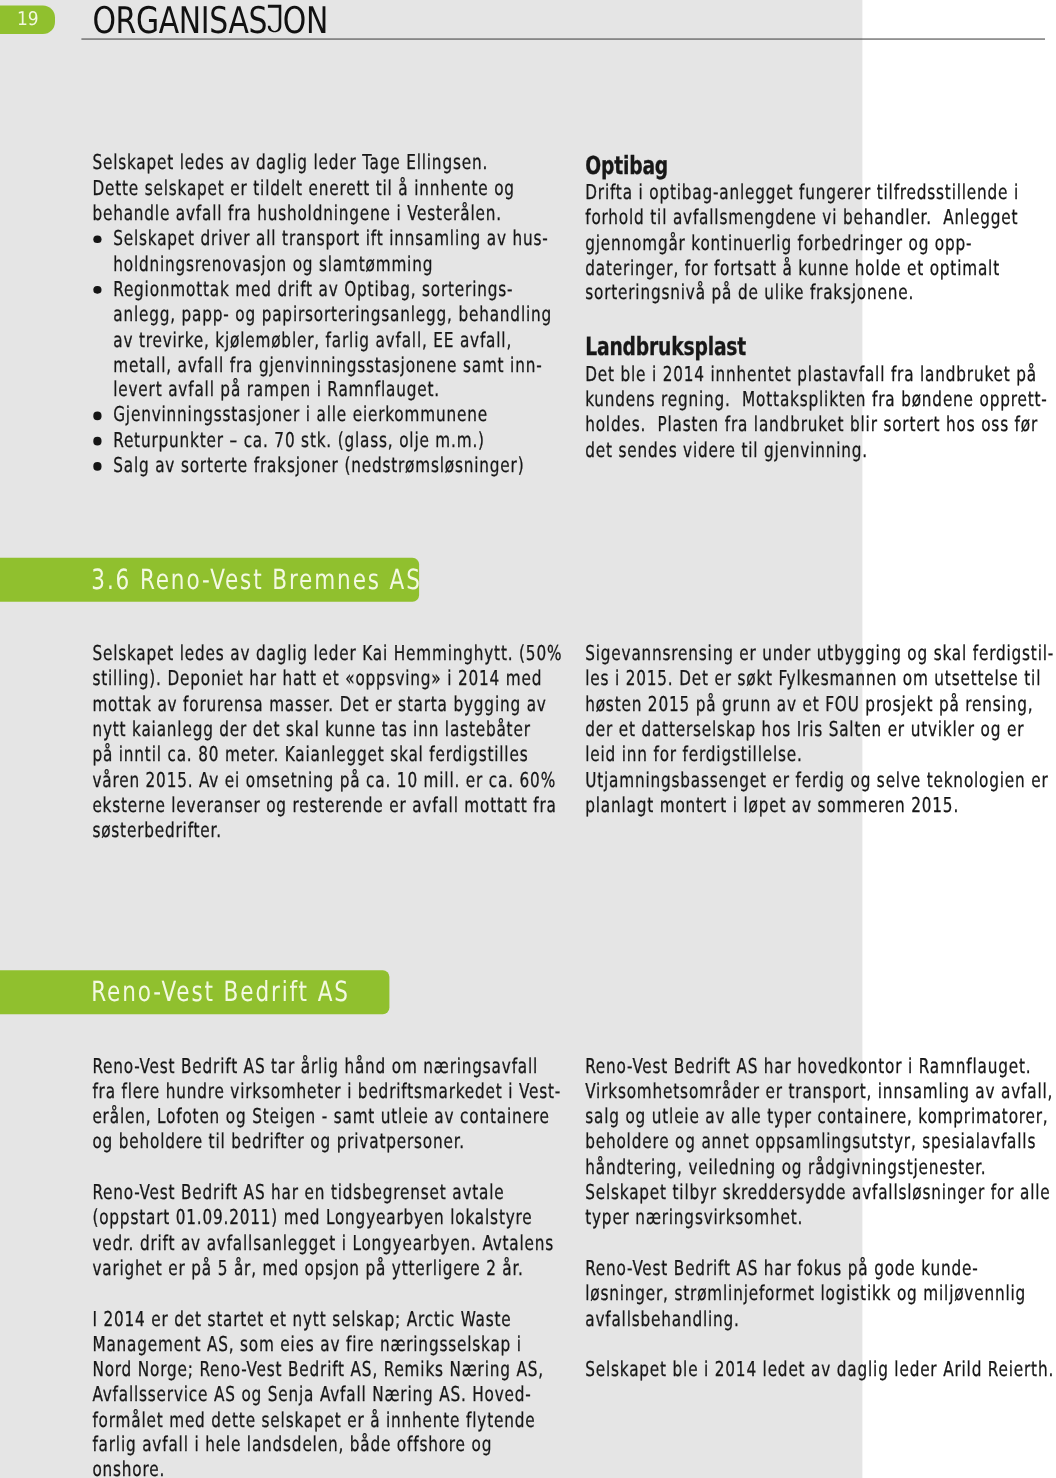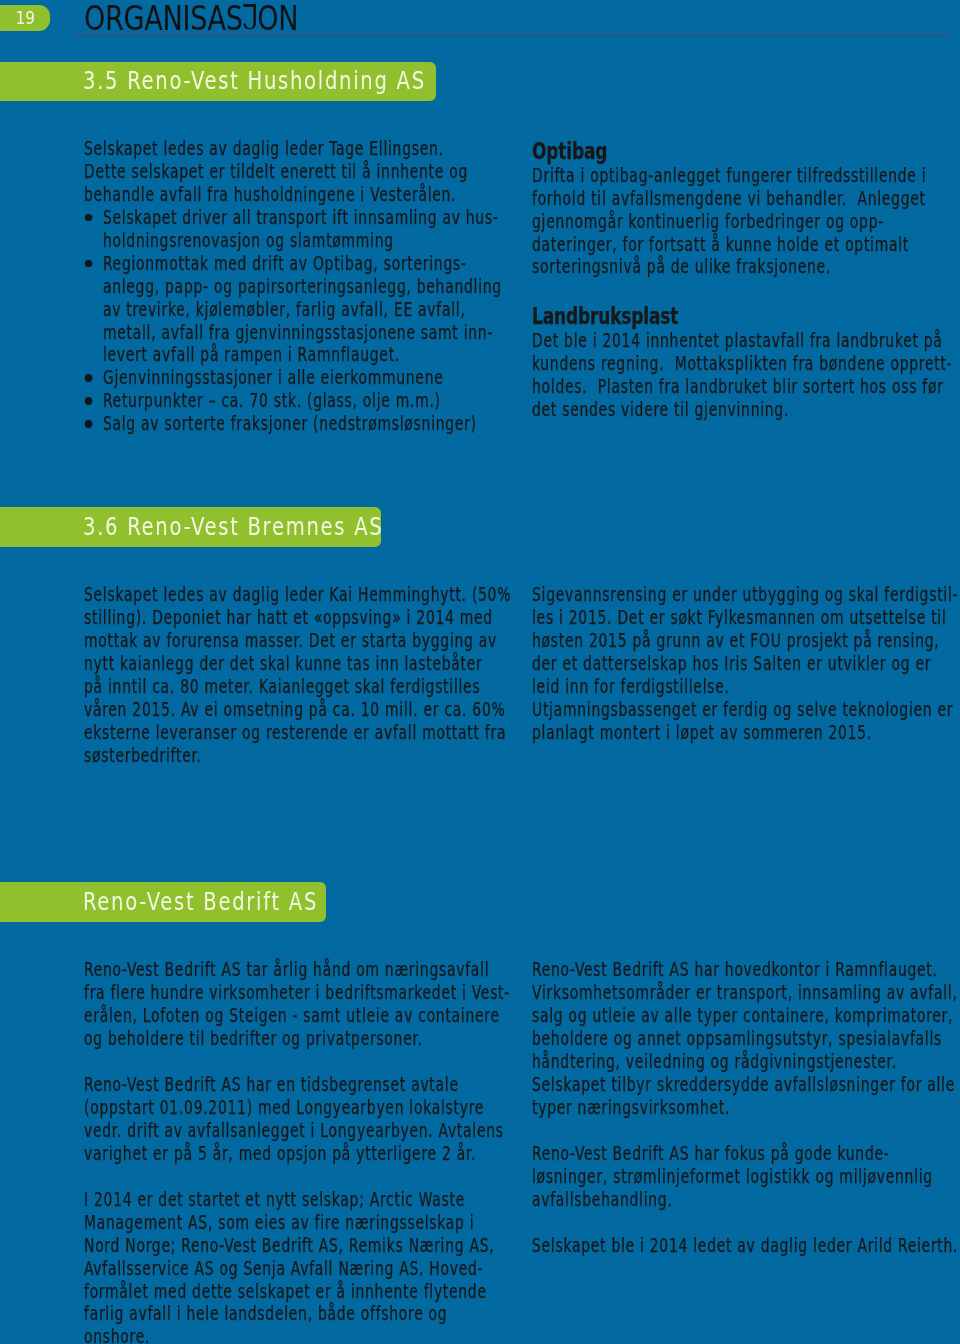--- a/index.html
+++ b/index.html
@@ -1,18 +1,18 @@
 <!DOCTYPE html>
 <html><head>
 <meta charset="utf-8">
 <title>Organisasjon</title>
 <style>
   html,body{margin:0;padding:0;background:#ffffff;}
   body{width:960px;height:1344px;font-family:"DejaVu Sans",sans-serif;overflow:hidden;}
-  .page{position:relative;width:960px;height:1344px;background:#0369a1;}
+  .page{position:relative;width:784px;height:1344px;background:#e5e5e5;}
 
   
   .pagenum{position:absolute;left:0px;top:5px;width:50px;height:25.5px;
            background:#90c02e;border-radius:0 11px 11px 0;}
   .pagenum span{position:absolute;left:15.5px;top:4.8px;
                 color:#f2f8e0;font-size:17.2px;line-height:17.2px;letter-spacing:0px;
                 font-family:"DejaVu Sans Condensed","DejaVu Sans",sans-serif;}
   .runhead{position:absolute;left:83.7px;top:1.6px;font-size:33.5px;line-height:34px;
            color:#111;font-family:"DejaVu Sans Condensed","DejaVu Sans",sans-serif;
            font-weight:400;letter-spacing:-0.35px;transform:scaleX(0.9);transform-origin:left top;
@@ -44,42 +44,39 @@
   .bdot{position:absolute;left:1.1px;top:7.1px;width:9px;height:7.4px;
         border-radius:50%;background:#151515;}
 
   
   #band-s35{top:62px;height:39px;width:436px;}
   #s35-left{left:84px;top:138px;}
   #s35-right{left:531.6px;top:139.2px;}
   #band-s36{top:507px;height:40px;width:381px;text-align:right;}
   #s36-left{left:84px;top:584px;}
   #s36-right{left:531.6px;top:584px;}
-  #band-sbed{top:882px;height:40px;width:326px;}
+  #band-sbed{top:882px;height:40px;width:326px;padding-left:28px;}
   #sbed-left{left:84px;top:959.4px;}
   #sbed-right{left:531.6px;top:959.4px;}
 </style>
 </head>
 <body>
 
 <div class="page">
 
   <div class="pagenum">
     <span>19</span>
   </div>
   <div class="runhead">
     <span class="rh-a">ORGANISAS</span><span class="rh-j"><svg viewBox="2 8 122 256" width="14.1" height="25.3" preserveAspectRatio="none" aria-hidden="true">
           <path d="M3 8 H124 V198 C124 241 98 265 63 265 C30 265 3 245 2 205 H25 C27 233 42 252 63 252 C84 252 99 236 99 198 V39 H3 Z" fill="#111"></path>
         </svg></span><span class="rh-b">ON</span>
   </div>
   <div class="rule"></div>
 
-  <div class="band" id="band-s35">
-    <span>3.5 Reno-Vest Husholdning AS</span>
-  </div>
 
   <div class="col" id="s35-left"><span class="ln">Selskapet ledes av daglig leder Tage Ellingsen.</span><span class="ln">Dette selskapet er tildelt enerett til å innhente og</span><span class="ln">behandle avfall fra husholdningene i Vesterålen.</span><span class="bul"><span class="ln">Selskapet driver all transport ift innsamling av hus-<i class="bdot"></i></span><span class="ln">holdningsrenovasjon og slamtømming</span></span><span class="bul"><span class="ln">Regionmottak med drift av Optibag, sorterings-<i class="bdot"></i></span><span class="ln">anlegg, papp- og papirsorteringsanlegg, behandling</span><span class="ln">av trevirke, kjølemøbler, farlig avfall, EE avfall,</span><span class="ln">metall, avfall fra gjenvinningsstasjonene samt inn-</span><span class="ln">levert avfall på rampen i Ramnflauget.</span></span><span class="bul"><span class="ln">Gjenvinningsstasjoner i alle eierkommunene<i class="bdot"></i></span></span><span class="bul"><span class="ln">Returpunkter – ca. 70 stk. (glass, olje m.m.)<i class="bdot"></i></span></span><span class="bul"><span class="ln">Salg av sorterte fraksjoner (nedstrømsløsninger)<i class="bdot"></i></span></span></div>
   <div class="col" id="s35-right"><span class="bhead">Optibag</span><span class="ln">Drifta i optibag-anlegget fungerer tilfredsstillende i</span><span class="ln">forhold til avfallsmengdene vi behandler.  Anlegget</span><span class="ln">gjennomgår kontinuerlig forbedringer og opp-</span><span class="ln">dateringer, for fortsatt å kunne holde et optimalt</span><span class="ln">sorteringsnivå på de ulike fraksjonene.</span><span class="gap-head">&nbsp;</span><span class="bhead">Landbruksplast</span><span class="ln">Det ble i 2014 innhentet plastavfall fra landbruket på</span><span class="ln">kundens regning.  Mottaksplikten fra bøndene opprett-</span><span class="ln">holdes.  Plasten fra landbruket blir sortert hos oss før</span><span class="ln">det sendes videre til gjenvinning.</span></div>
 
   <div class="band" id="band-s36">
     <span>3.6 Reno-Vest Bremnes AS</span>
   </div>
   <div class="col" id="s36-left"><span class="ln">Selskapet ledes av daglig leder Kai Hemminghytt. (50%</span><span class="ln">stilling). Deponiet har hatt et «oppsving» i 2014 med</span><span class="ln">mottak av forurensa masser. Det er starta bygging av</span><span class="ln">nytt kaianlegg der det skal kunne tas inn lastebåter</span><span class="ln">på inntil ca. 80 meter. Kaianlegget skal ferdigstilles</span><span class="ln">våren 2015. Av ei omsetning på ca. 10 mill. er ca. 60%</span><span class="ln">eksterne leveranser og resterende er avfall mottatt fra</span><span class="ln">søsterbedrifter.</span></div>
   <div class="col" id="s36-right"><span class="ln">Sigevannsrensing er under utbygging og skal ferdigstil-</span><span class="ln">les i 2015. Det er søkt Fylkesmannen om utsettelse til</span><span class="ln">høsten 2015 på grunn av et FOU prosjekt på rensing,</span><span class="ln">der et datterselskap hos Iris Salten er utvikler og er</span><span class="ln">leid inn for ferdigstillelse.</span><span class="ln">Utjamningsbassenget er ferdig og selve teknologien er</span><span class="ln">planlagt montert i løpet av sommeren 2015.</span></div>
 

